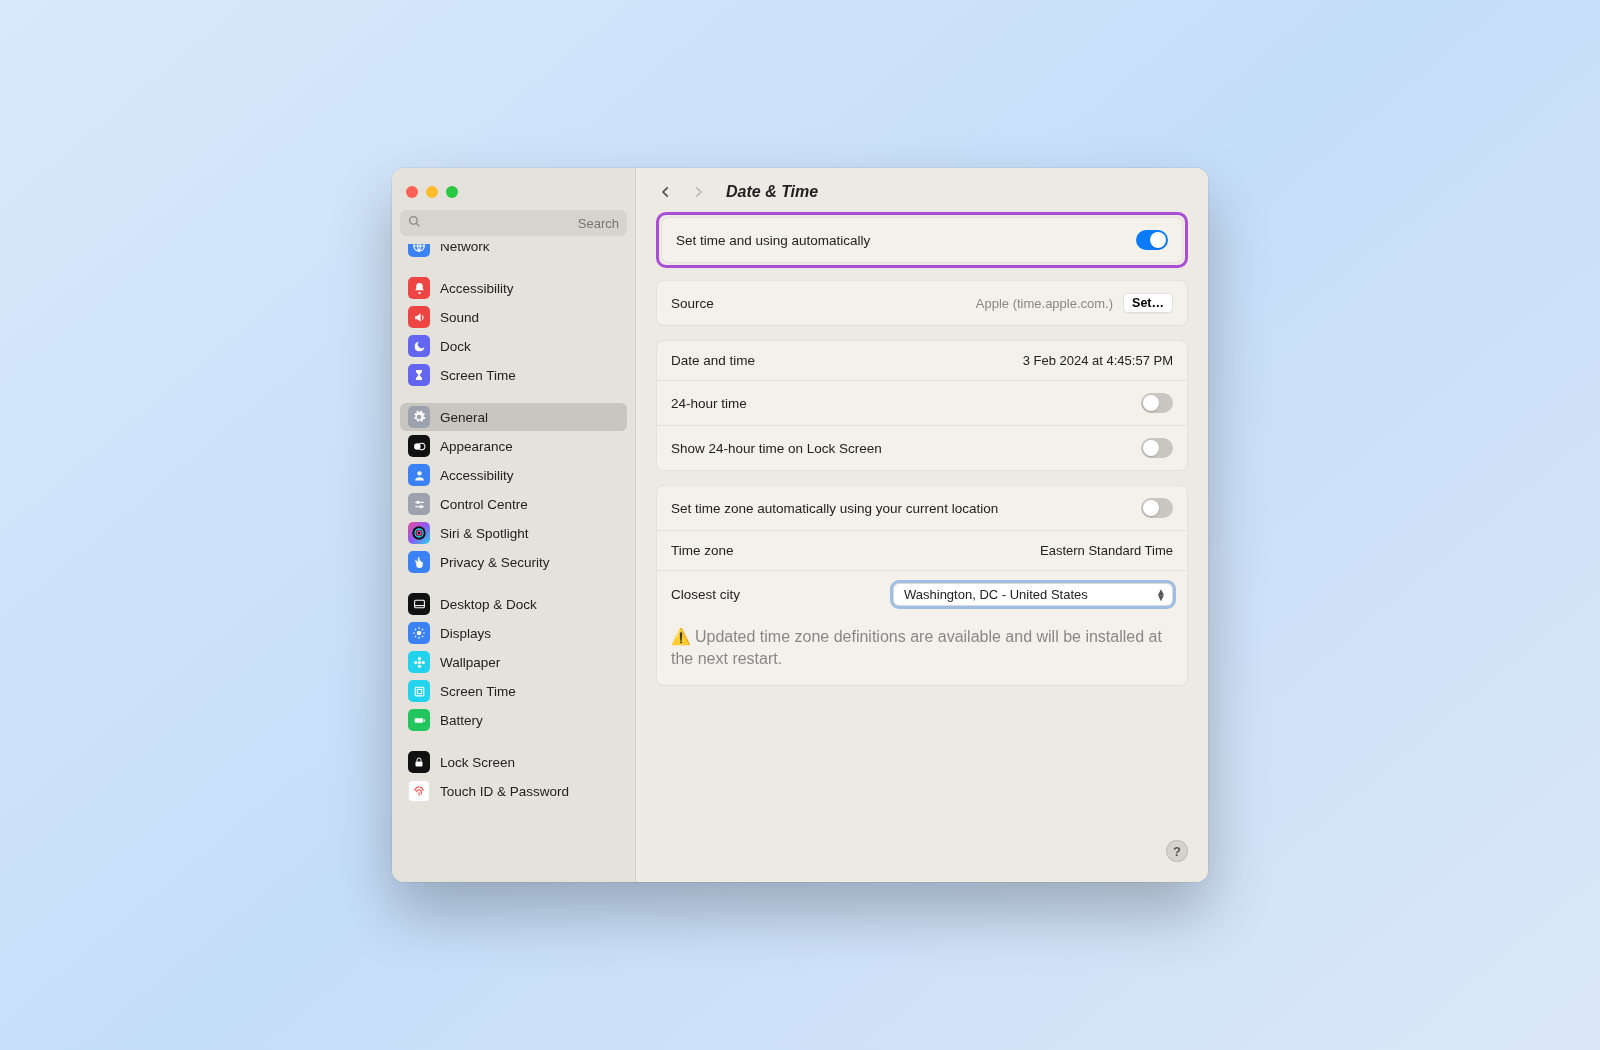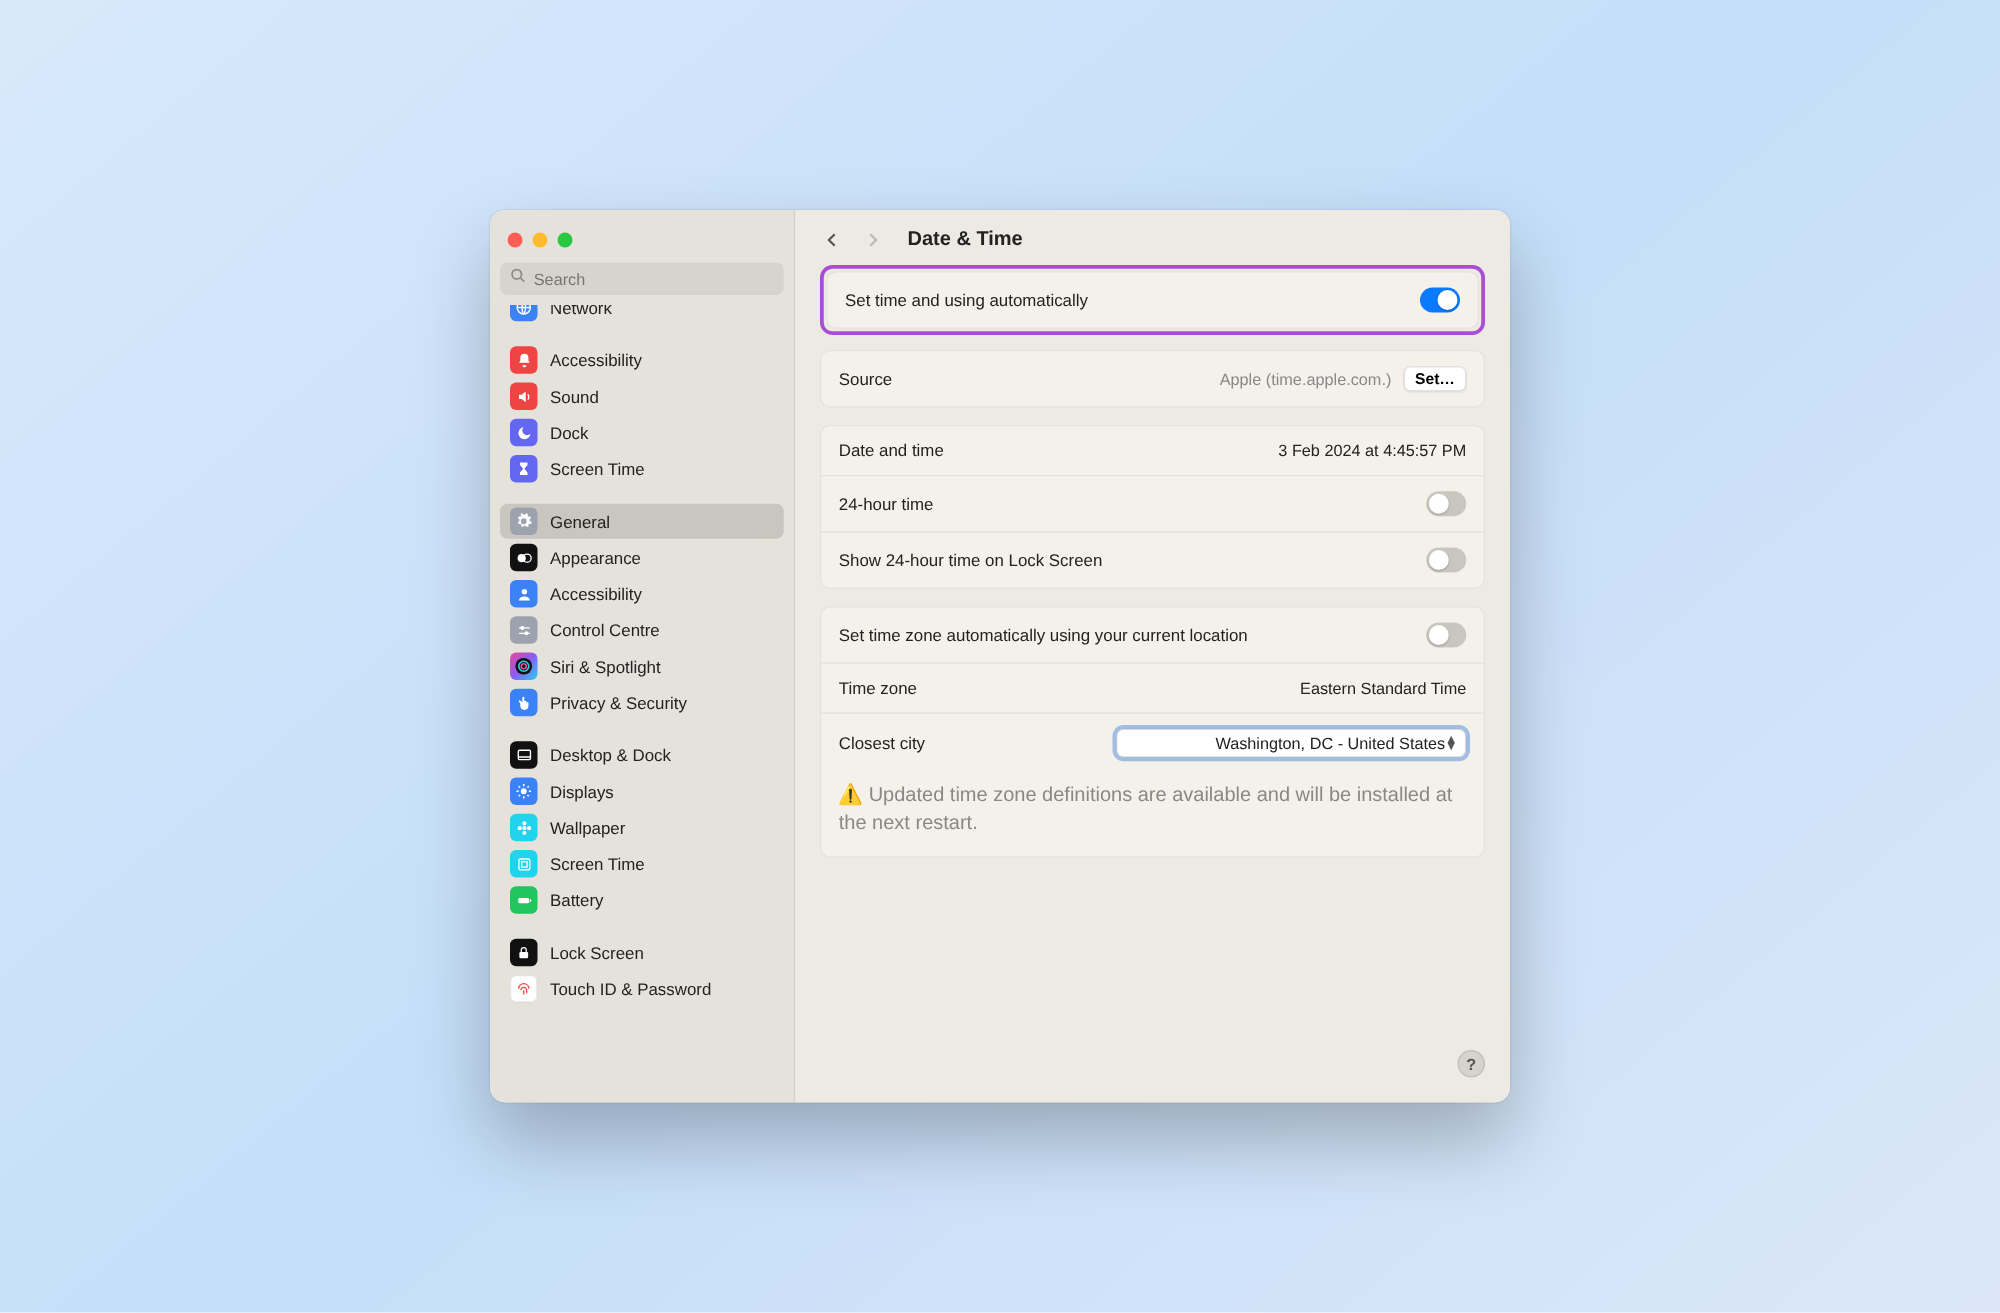--- a/index.html
+++ b/index.html
@@ -30,21 +30,21 @@
 .dot.red { background:#ff5f57; } .dot.yellow { background:#febc2e; } .dot.green { background:#28c840; }
 .search-wrap { padding: 0 8px 8px 8px; }
 .search {
   display:flex; align-items:center; gap:6px;
   background: rgba(0,0,0,0.06);
   border-radius: 6px; padding: 4px 8px;
   color:#888;
 }
 .search input {
   border:none; background:transparent; outline:none;
-  font-size: 13px; color:#c2410c; width:100%;
+  font-size: 13px; color:#c2410c; width:100%;text-align:right;
 }
 .sidebar-list { overflow-y: hidden; flex:1; padding: 0 8px; }
 .group { margin-bottom: 14px; }
 .item {
   display:flex; align-items:center; gap:10px;
   padding: 3px 8px; border-radius: 6px;
   font-size: 13.5px; color:#222; cursor: default;
   margin-bottom: 1px;
 }
 .item.selected { background: #c9c6bf; }
@@ -57,21 +57,21 @@
 .content { flex:1; display:flex; flex-direction:column; background:#edeae3; }
 .content-header {
   display:flex; align-items:center; gap:12px;
   padding: 14px 20px 10px 20px;
 }
 .nav-btn {
   width:20px; height:20px; display:flex; align-items:center; justify-content:center;
   color:#555;
 }
 .nav-btn.disabled { color:#bbb; }
-.title { font-size: 16px; font-weight: 700; color:#222; margin-left: 6px;}
+.title { font-size: 16px; font-weight: 700; color:#222; margin-left: 6px; font-style: italic;}
 .panel-area { flex:1; padding: 0 20px 20px 20px; overflow:auto; }
 .highlight-frame {
   border: 3px solid #a94cd6;
   border-radius: 10px;
   padding: 2px;
   margin-bottom: 12px;
 }
 .card {
   background: #f4f1ea;
   border: 1px solid rgba(0,0,0,0.06);
@@ -96,21 +96,21 @@
 }
 .toggle.on { background:#0a7aff; }
 .toggle.on::after { left:14px; }
 .small-btn {
   background:#fff; border:1px solid rgba(0,0,0,0.12);
   border-radius:5px; padding: 2px 8px; font-size:12.5px;
   box-shadow: 0 1px 1px rgba(0,0,0,0.05);
   font-weight: bold;
 }
 .select {
-  display:flex; align-items:center; justify-content:flex-end;
+  display:flex; align-items:center; justify-content:space-between;
   background:#fff; border:1px solid rgba(0,0,0,0.15);
   border-radius:6px; padding: 3px 6px 3px 10px;
   font-size:13px; width: 280px;
   box-shadow: 0 0 0 3px rgba(75,137,220,0.5);
 }
 .chev { color:#555; font-size:10px; display:flex; flex-direction:column; line-height:6px;}
 .note { font-size: 16px; color:#888; padding: 8px 14px 14px 14px; line-height:1.4; }
 .warn { color:#e6a817; margin-right:4px; }
 .help {
   position:absolute; right:20px; bottom:20px;

